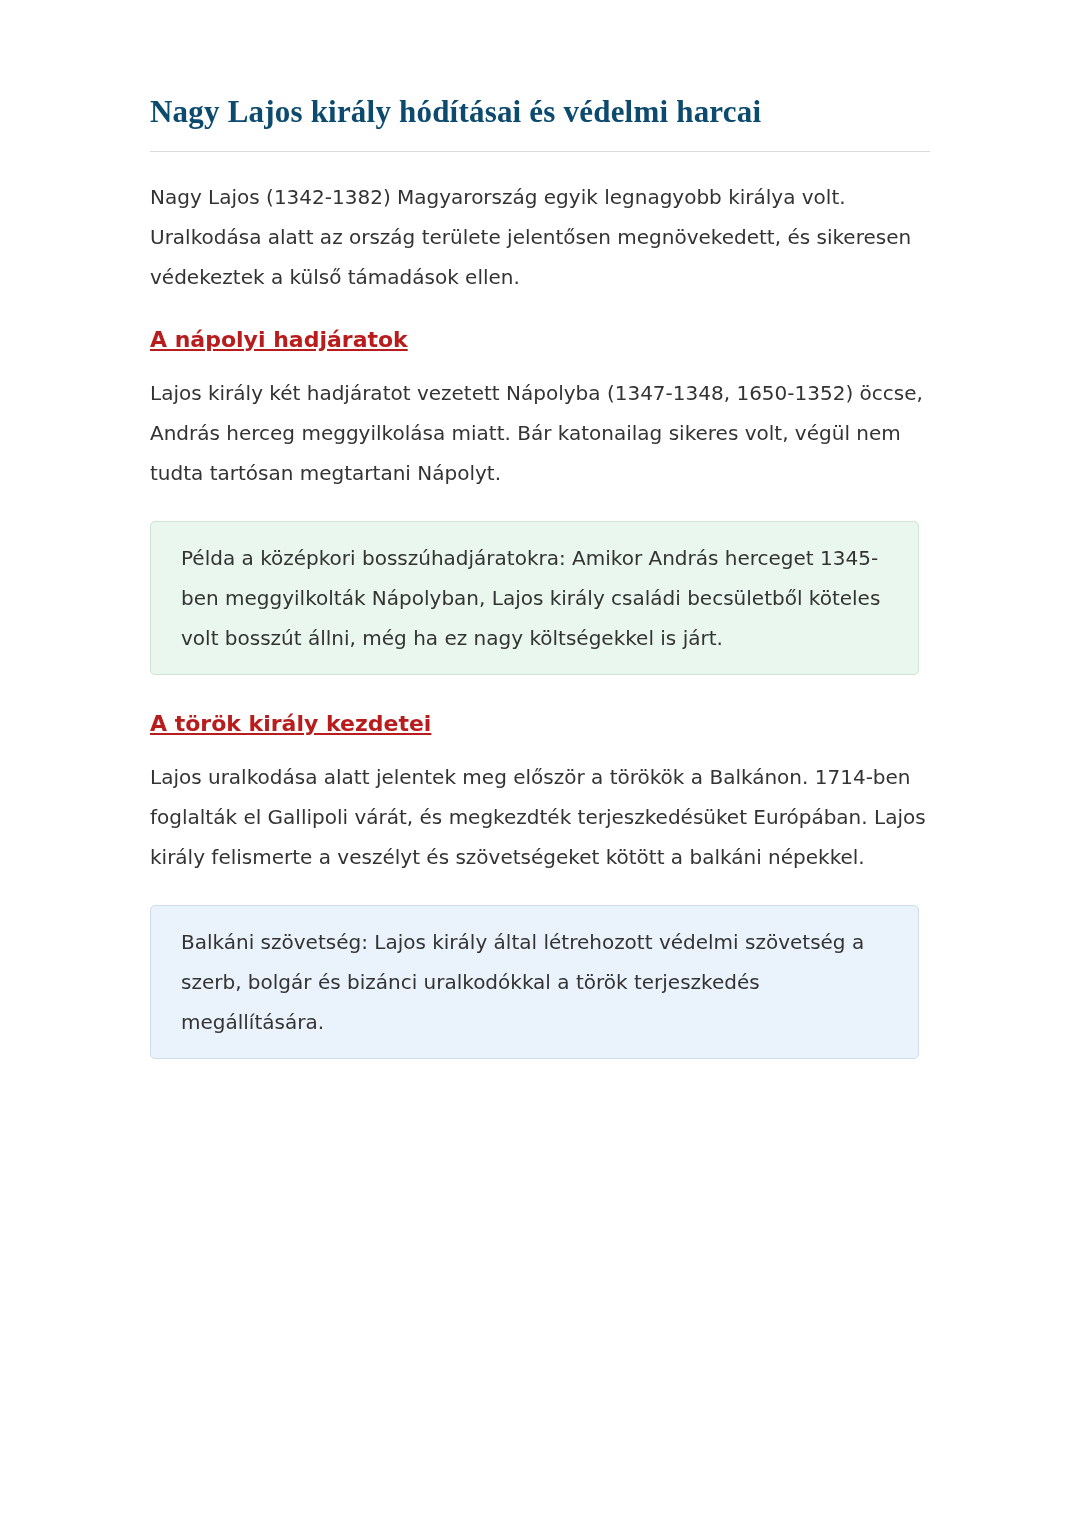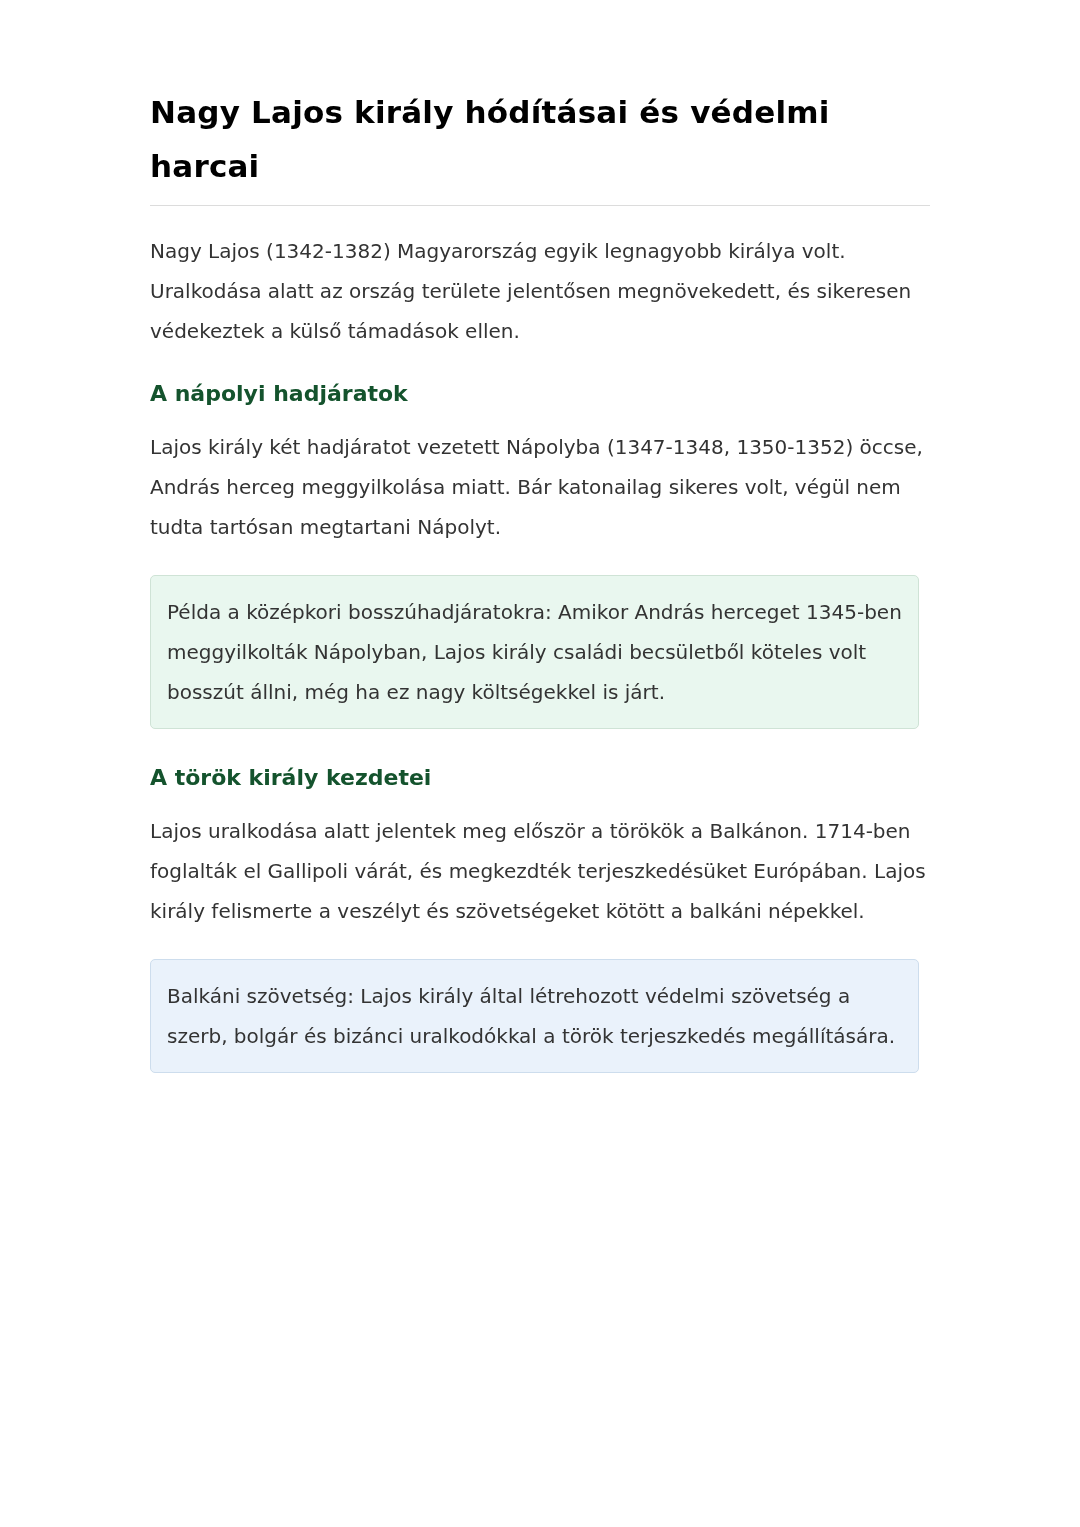--- a/index.html
+++ b/index.html
@@ -19,46 +19,48 @@
   .page {
     width: 780px;
     margin: 0 auto;
     padding-top: 85px;
   }
   h1.doc-title {
     margin: 0 0 12px 0;
     font-size: 31px;
     line-height: 54px;
     font-weight: bold;
-    color: #000000;
+    color: #0c4a6e;
     letter-spacing: 0.2px;
+    font-family: Liberation Serif, serif;
   }
   hr.title-rule {
     border: none;
     border-top: 1px solid #dcdcdc;
     margin: 0 0 25px 0;
     height: 0;
   }
   p.body-text {
     margin: 7px 0 28px 0;
     font-size: 20px;
     line-height: 40px;
     color: #333333;
   }
   h3.section-heading {
     margin: 0 0 18px 0;
     font-size: 22px;
     line-height: 30px;
     font-weight: bold;
-    color: #14532d;
+    color: #b91c1c;
+    text-decoration: underline;
   }
   .callout {
     margin: 0 11px 34px 0;
     border-radius: 5px;
-    padding: 16px 16px;
+    padding: 16px 30px;
   }
   .callout p {
     margin: 0;
     font-size: 20px;
     line-height: 40px;
     color: #333333;
   }
   .callout-green {
     background: #e9f7ef;
     border: 1px solid #cfe3d6;
@@ -75,21 +77,21 @@
   <div class="page">
 
     <h1 class="doc-title">Nagy Lajos király hódításai és védelmi harcai</h1>
 
     <hr class="title-rule">
 
     <p class="body-text">Nagy Lajos (1342-1382) Magyarország egyik legnagyobb királya volt. Uralkodása alatt az ország területe jelentősen megnövekedett, és sikeresen védekeztek a külső támadások ellen.</p>
 
     <h3 class="section-heading">A nápolyi hadjáratok</h3>
 
-    <p class="body-text">Lajos király két hadjáratot vezetett Nápolyba (1347-1348, 1350-1352) öccse, András herceg meggyilkolása miatt. Bár katonailag sikeres volt, végül nem tudta tartósan megtartani Nápolyt.</p>
+    <p class="body-text">Lajos király két hadjáratot vezetett Nápolyba (1347-1348, 1650-1352) öccse, András herceg meggyilkolása miatt. Bár katonailag sikeres volt, végül nem tudta tartósan megtartani Nápolyt.</p>
 
     <div class="callout callout-green">
       <p>Példa a középkori bosszúhadjáratokra: Amikor András herceget 1345-ben meggyilkolták Nápolyban, Lajos király családi becsületből köteles volt bosszút állni, még ha ez nagy költségekkel is járt.</p>
     </div>
 
     <h3 class="section-heading">A török király kezdetei</h3>
 
     <p class="body-text">Lajos uralkodása alatt jelentek meg először a törökök a Balkánon. 1714-ben foglalták el Gallipoli várát, és megkezdték terjeszkedésüket Európában. Lajos király felismerte a veszélyt és szövetségeket kötött a balkáni népekkel.</p>
 
     <div class="callout callout-blue">

